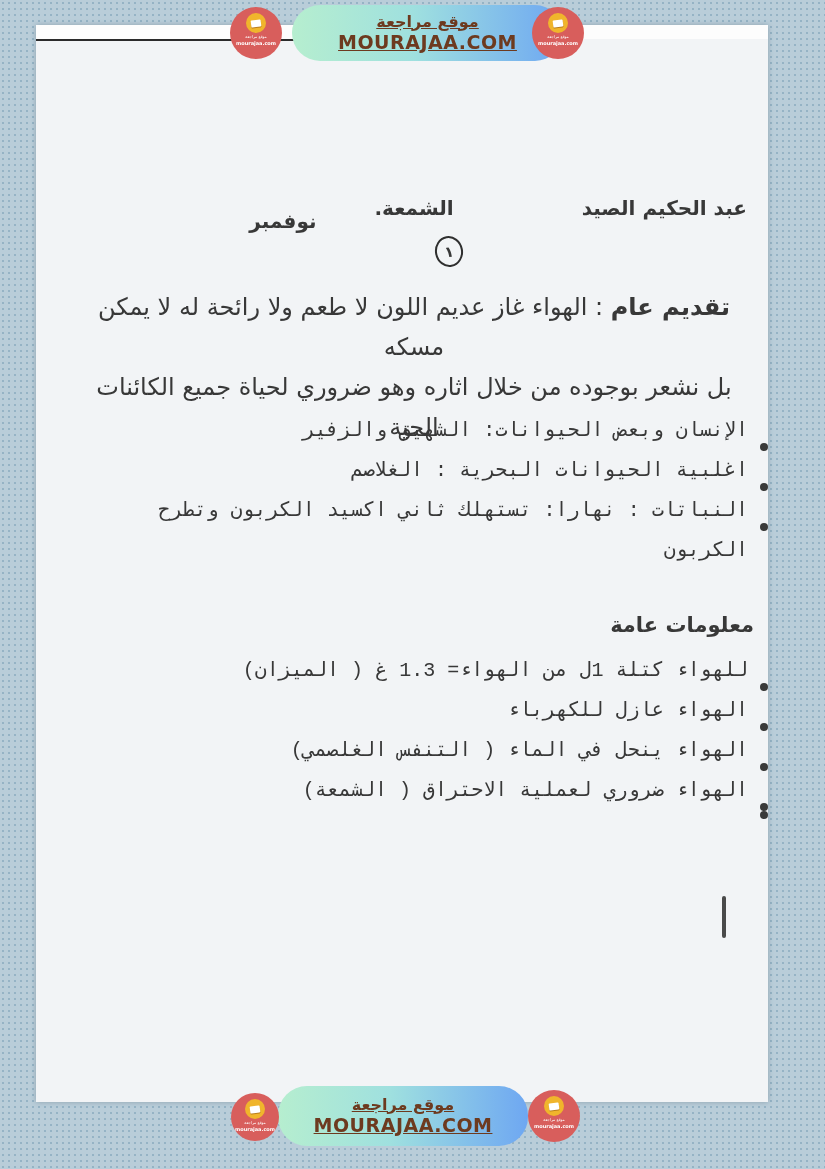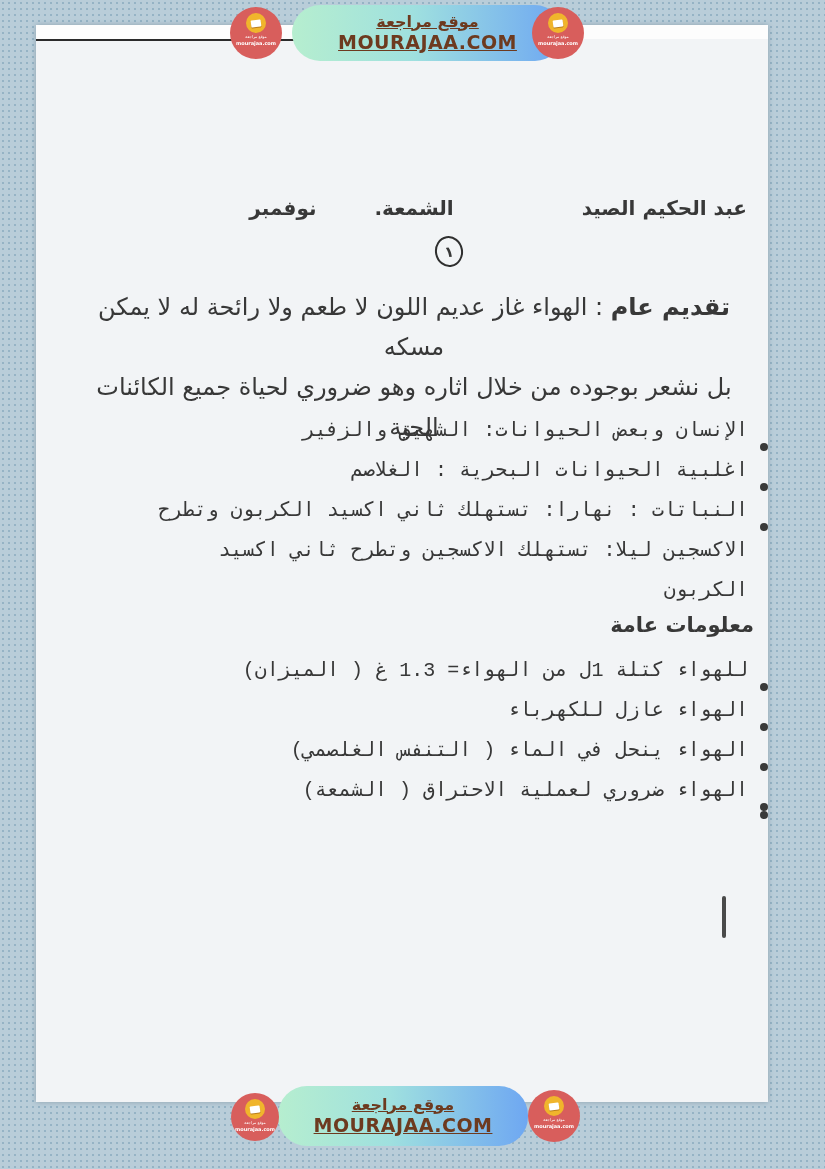--- a/index.html
+++ b/index.html
@@ -16,21 +16,21 @@
     background:#f2f4f6;box-shadow:0 0 5px rgba(60,80,95,.35);
   }
   .page-top-strip{position:absolute;top:0;left:0;right:0;height:14px;background:#fdfdfd;}
   .scan-line{position:absolute;top:14px;left:0;width:505px;height:2px;
     background:linear-gradient(90deg,#2b2b2b 60%,rgba(43,43,43,0));}
   .doc{position:absolute;inset:0;direction:rtl;color:#383838;}
   .title-row{position:absolute;top:171px;right:0;left:0;display:flex;direction:rtl;
     font-size:20px;font-weight:bold;}
   .author{margin-right:21px;}
   .doc-title{margin-right:128px;}
-  .month{margin-right:58px;}
+  .month{margin-right:58px;margin-top:13px;}
   .page-num{
     position:absolute;top:211px;right:305px;width:24px;height:27px;
     border:2px solid #2f2f2f;border-radius:50%;display:flex;align-items:center;
     justify-content:center;font-size:15px;font-weight:bold;transform:rotate(-10deg);
   }
   .intro{position:absolute;top:262px;right:22px;left:46px;font-size:24px;line-height:40px;text-align:center;}
   .h2{position:absolute;top:588px;right:14px;font-size:21px;font-weight:bold;}
   .list{position:absolute;right:0;left:30px;font-size:20px;line-height:40px;}
   .list1{top:386px;}
   .list2{top:626px;}
@@ -94,24 +94,20 @@
       <div class="row">
         <span class="dot"></span>
         <span>اغلبية  الحيوانات البحرية : الغلاصم</span>
       </div>
       <div class="row">
         <span class="dot"></span>
         <span>النباتات : نهارا: تستهلك ثاني اكسيد الكربون وتطرح</span>
       </div>
       <div class="row">
         <span class="dot ghost"></span>
-        <span>الاكسجين  ليلا: تستهلك الاكسجين وتطرح ثاني اكسيد</span>
-      </div>
-      <div class="row">
-        <span class="dot ghost"></span>
         <span>الكربون</span>
       </div>
     </div>
 
     <div class="h2">معلومات عامة</div>
 
     <div class="list list2">
       <div class="row">
         <span class="dot"></span>
         <span>للهواء كتلة  1ل من الهواء= 1.3 غ ( الميزان)</span>

